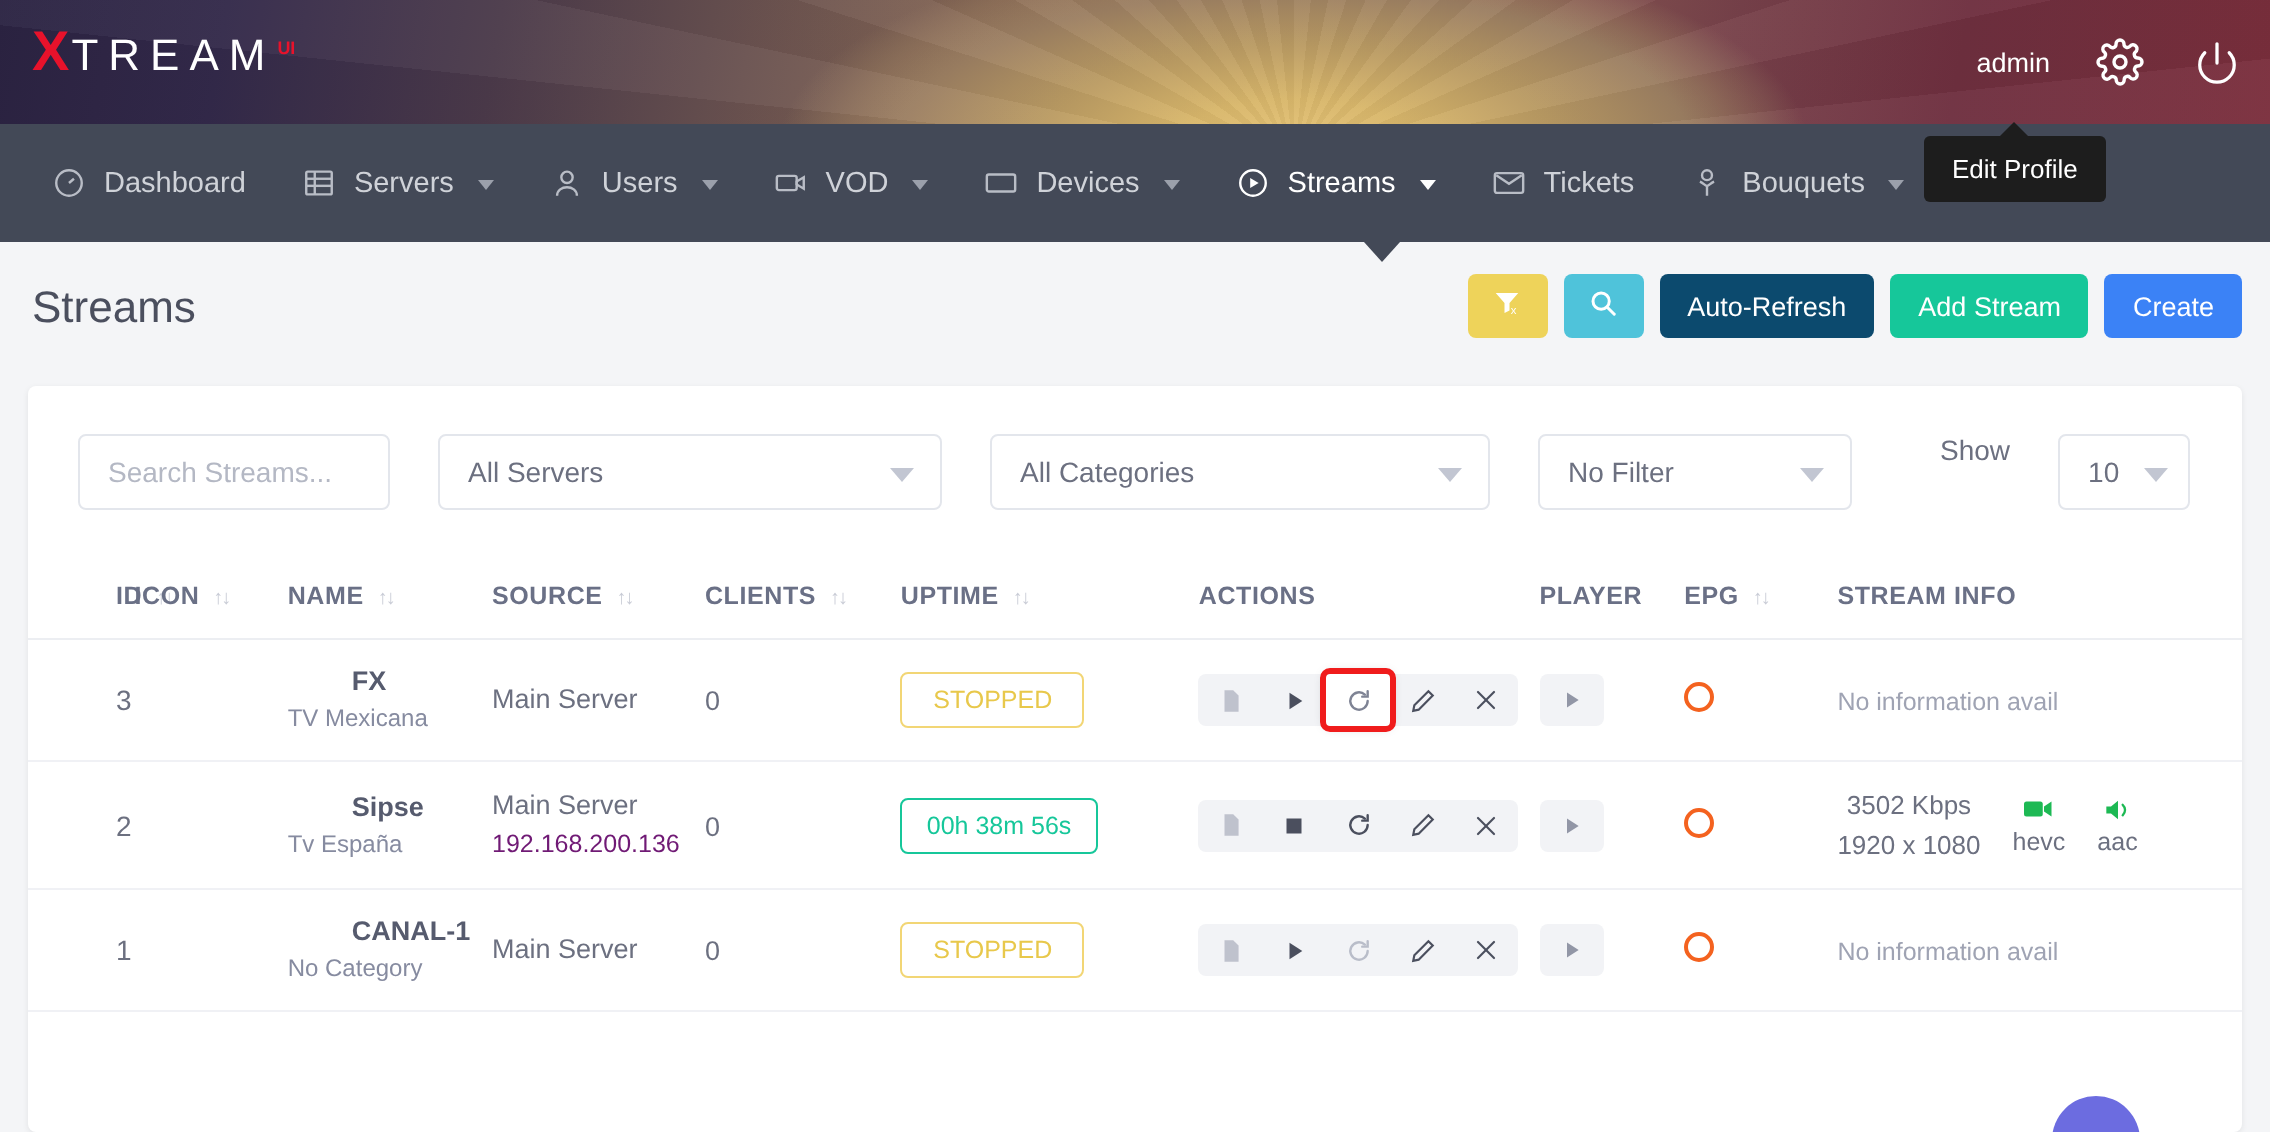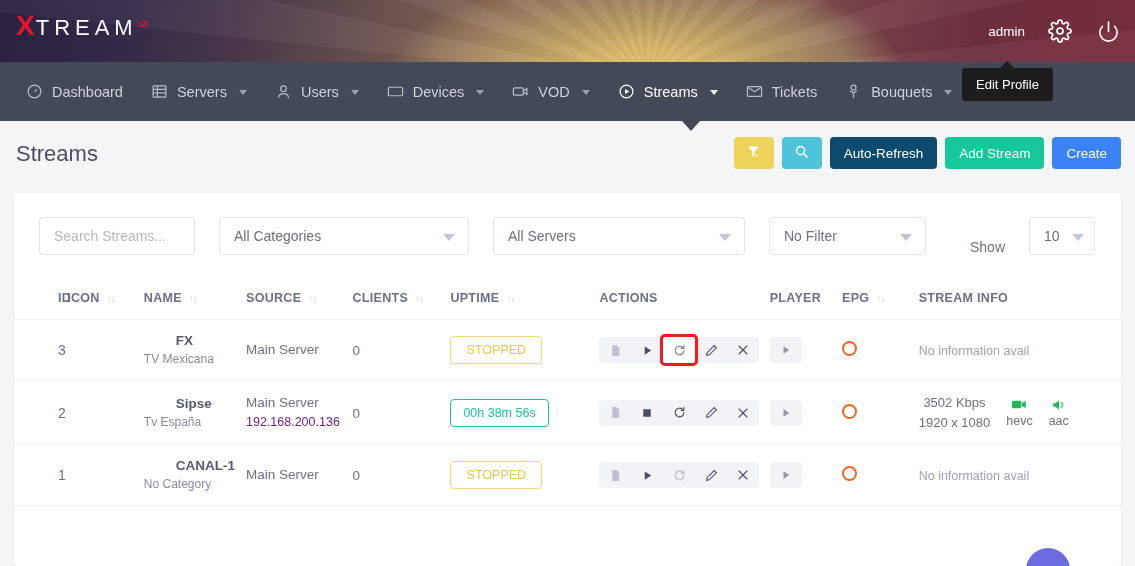--- a/index.html
+++ b/index.html
@@ -84,21 +84,21 @@
   .btn-refresh { background: #0c4a6e; }
   .btn-add { background: #16c79a; }
   .btn-create { background: #3b82f6; }
 
   
   .card {
     position: absolute; left: 14px; top: 193px; width: 1107px; min-height: 373px;
     background: #ffffff; border-radius: 4px; box-shadow: 0 1px 3px rgba(0,0,0,0.08);
     overflow: hidden;
   }
-  .filters { display: flex; align-items: flex-end; padding: 24px 25px 22px 25px; gap: 24px; }
+  .filters { display: flex; align-items: flex-start; padding: 24px 25px 22px 25px; gap: 24px; }
   .inp {
     height: 38px; border: 1px solid #e3e6ec; border-radius: 4px; background: #fff;
     font-size: 14px; color: #6c7080; padding: 0 14px; font-family: "Liberation Sans", sans-serif;
     display: flex; align-items: center;
   }
   .inp-search { width: 156px; }
   .inp-search input { border:none; outline:none; width:100%; font-size:14px; color:#5b5f70;
                       font-family:"Liberation Sans", sans-serif; background: transparent; }
   .inp-search input::placeholder { color: #b4b8c4; }
   .sel { position: relative; justify-content: flex-start; cursor: pointer; }
@@ -238,35 +238,35 @@
             <path d="M5 21c0-4 3.5-6 7-6s7 2 7 6"></path>
           </svg>
       </span>
       <span>Users</span>
       <span class="caret"></span>
     </div>
 
     <div class="nav-item">
       <span class="nav-ico">
         <svg width="17" height="17" viewBox="0 0 24 24" fill="none" stroke="currentColor" stroke-width="1.7">
-            <rect x="2" y="6" width="20" height="12" rx="1.5"></rect>
-          </svg>
-      </span>
-      <span>Devices</span>
-      <span class="caret"></span>
-    </div>
-
-    <div class="nav-item">
-      <span class="nav-ico">
-        <svg width="17" height="17" viewBox="0 0 24 24" fill="none" stroke="currentColor" stroke-width="1.7">
             <rect x="2" y="7" width="14" height="10" rx="1.5"></rect>
             <path d="M16 11l5-3v8l-5-3z"></path>
           </svg>
       </span>
       <span>VOD</span>
+      <span class="caret"></span>
+    </div>
+
+    <div class="nav-item">
+      <span class="nav-ico">
+        <svg width="17" height="17" viewBox="0 0 24 24" fill="none" stroke="currentColor" stroke-width="1.7">
+            <rect x="2" y="6" width="20" height="12" rx="1.5"></rect>
+          </svg>
+      </span>
+      <span>Devices</span>
       <span class="caret"></span>
     </div>
 
     <div class="nav-item active">
       <span class="nav-ico">
         <svg width="17" height="17" viewBox="0 0 24 24" fill="none" stroke="currentColor" stroke-width="1.7">
             <circle cx="12" cy="12" r="9"></circle>
             <path d="M10 8.5l6 3.5-6 3.5z" fill="currentColor" stroke="none"></path>
           </svg>
       </span>
@@ -325,26 +325,26 @@
       <button class="btn btn-create">Create</button>
     </div>
   </div>
 
   <div class="card">
 
     <div class="filters">
       <div class="inp inp-search">
         <input type="text" placeholder="Search Streams..." style="">
       </div>
+      <div class="inp sel sel-servers">
+        <span>All Servers</span>
+        <span class="dcaret"></span>
+      </div>
       <div class="inp sel sel-categories">
         <span>All Categories</span>
-        <span class="dcaret"></span>
-      </div>
-      <div class="inp sel sel-servers">
-        <span>All Servers</span>
         <span class="dcaret"></span>
       </div>
       <div class="inp sel sel-filter">
         <span>No Filter</span>
         <span class="dcaret"></span>
       </div>
       <span class="show-label">Show</span>
       <div class="inp sel sel-show">
         <span>10</span>
         <span class="dcaret"></span>

